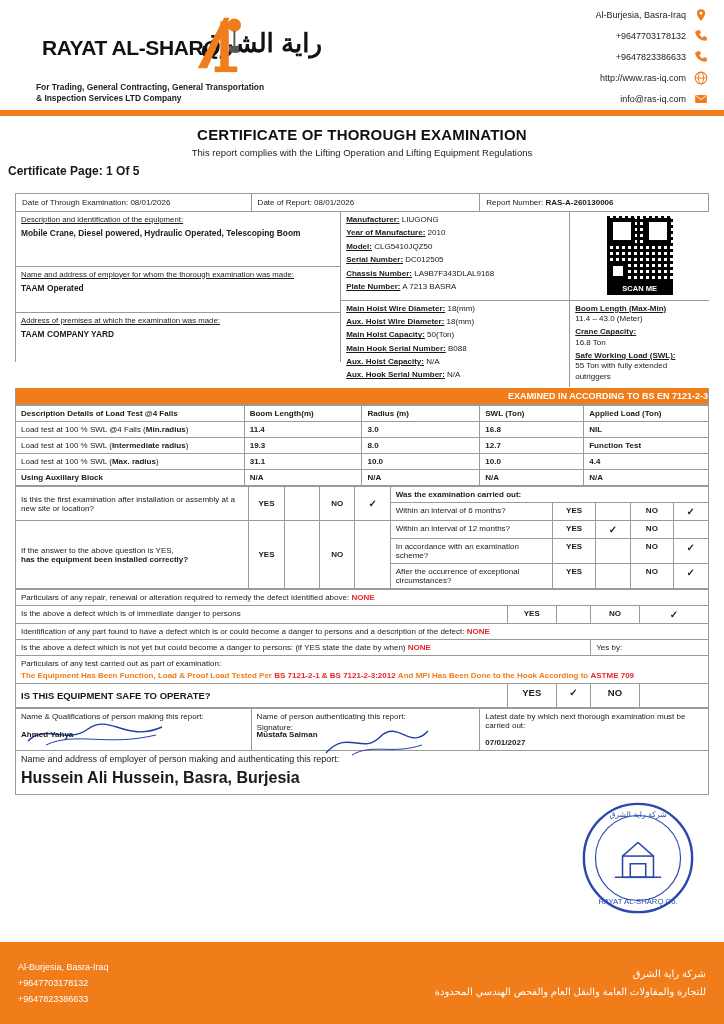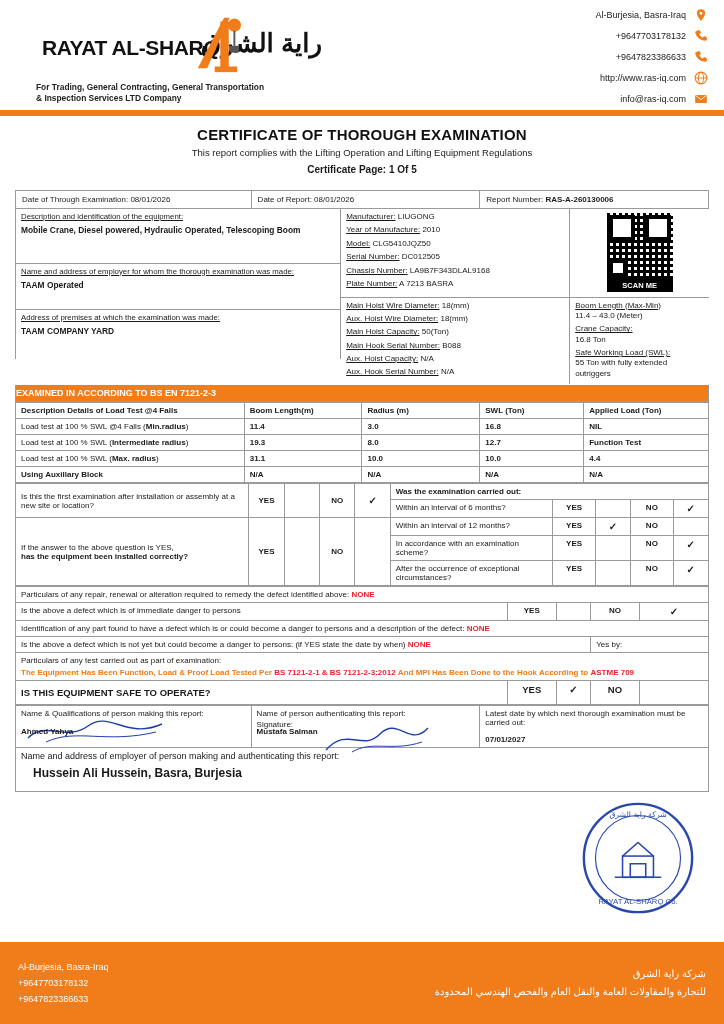--- a/index.html
+++ b/index.html
@@ -46,39 +46,39 @@
   .contact-ico { width:14px; height:14px; display:inline-block; }
 
   .orange-bar { height:6px; background:#f07c1a; margin-top:4px; }
 
   
   .title {
     text-align:center; font-size:15px; font-weight:bold;
     margin-top:10px; letter-spacing:0.2px; color:#111;
   }
   .subtitle { text-align:center; font-size:9.5px; margin-top:4px; color:#222; }
-  .certpage { text-align:center; font-size:10px; font-weight:bold; margin:6px 16px 3px 16px; }
+  .certpage { text-align:left; font-size:12px; font-weight:bold; margin:6px 16px 3px 8px; }
 
   
   .wrap { padding:12px 15px; }
   table { border-collapse:collapse; width:100%; }
   td, th { border:1px solid #9a9a9a; padding:3px 5px; vertical-align:top; font-size:8px; }
 
   .row1 td { font-size:8px; padding:4px 6px; }
   .b { font-weight:bold; }
 
   .desc-cell { width:47%; }
   .mid-cell { width:33%; }
   .right-cell { width:20%; }
 
   .desc-head { text-decoration:underline; font-size:7.8px; }
   .desc-body { font-weight:bold; font-size:8.4px; margin-top:4px; line-height:1.35; }
 
   .kv { margin-bottom:3px; line-height:1.3; }
-  .kv .k { font-weight:normal; text-decoration:underline; }
+  .kv .k { font-weight:bold; text-decoration:underline; }
 
   .qr-box { text-align:center; padding-top:2px; }
   .qr {
     width:66px; height:66px; margin:2px auto 0 auto;
     background:
       repeating-linear-gradient(90deg,#000 0 3px,#fff 3px 6px),
       repeating-linear-gradient(0deg,#000 0 3px,#fff 3px 6px);
     background-blend-mode:multiply;
     position:relative;
   }
@@ -89,21 +89,21 @@
   .qr:before { left:2px; top:2px; }
   .qr:after { right:2px; top:2px; }
   .qr i { left:2px; bottom:2px; }
   .scanme {
     background:#000; color:#fff; font-size:7.5px; font-weight:bold;
     text-align:center; width:66px; margin:0 auto; padding:2px 0;
   }
 
   .section-bar {
     background:#f07c1a; color:#ffffff; font-weight:bold;
-    text-align:left; font-size:9px; padding:3px 0;
+    text-align:right; font-size:9px; padding:3px 0;
     border:1px solid #9a9a9a; border-top:none;
   }
 
   .load-tbl td { font-size:8px; padding:3px 5px; }
   .load-tbl .hd { font-weight:bold; }
 
   .chk { text-align:center; font-weight:bold; font-size:10px; }
   .yn { text-align:center; font-weight:bold; font-size:8px; }
 
   .redtxt { color:#e8262c; font-weight:bold; }
@@ -120,21 +120,21 @@
 
   .footer-wrap { position:absolute; left:0; bottom:0; width:724px; }
   .footer-orange {
     background:#f07c1a; color:#fff; height:82px;
     display:flex; align-items:center; justify-content:space-between;
     padding:0 18px;
   }
   .footer-left { font-size:9px; line-height:1.8; }
   .footer-right { font-size:10px; line-height:1.8; text-align:right; direction:rtl; }
 
-  .bigname { font-weight:bold; font-size:12px;margin-left:12px; }
+  .bigname { font-weight:bold; font-size:16px; }
 </style>
 </head>
 <body>
 
 <div class="page">
 
   <div class="header">
     <div class="logo-block">
       <div class="logo-row">
         <div class="logo-img">

